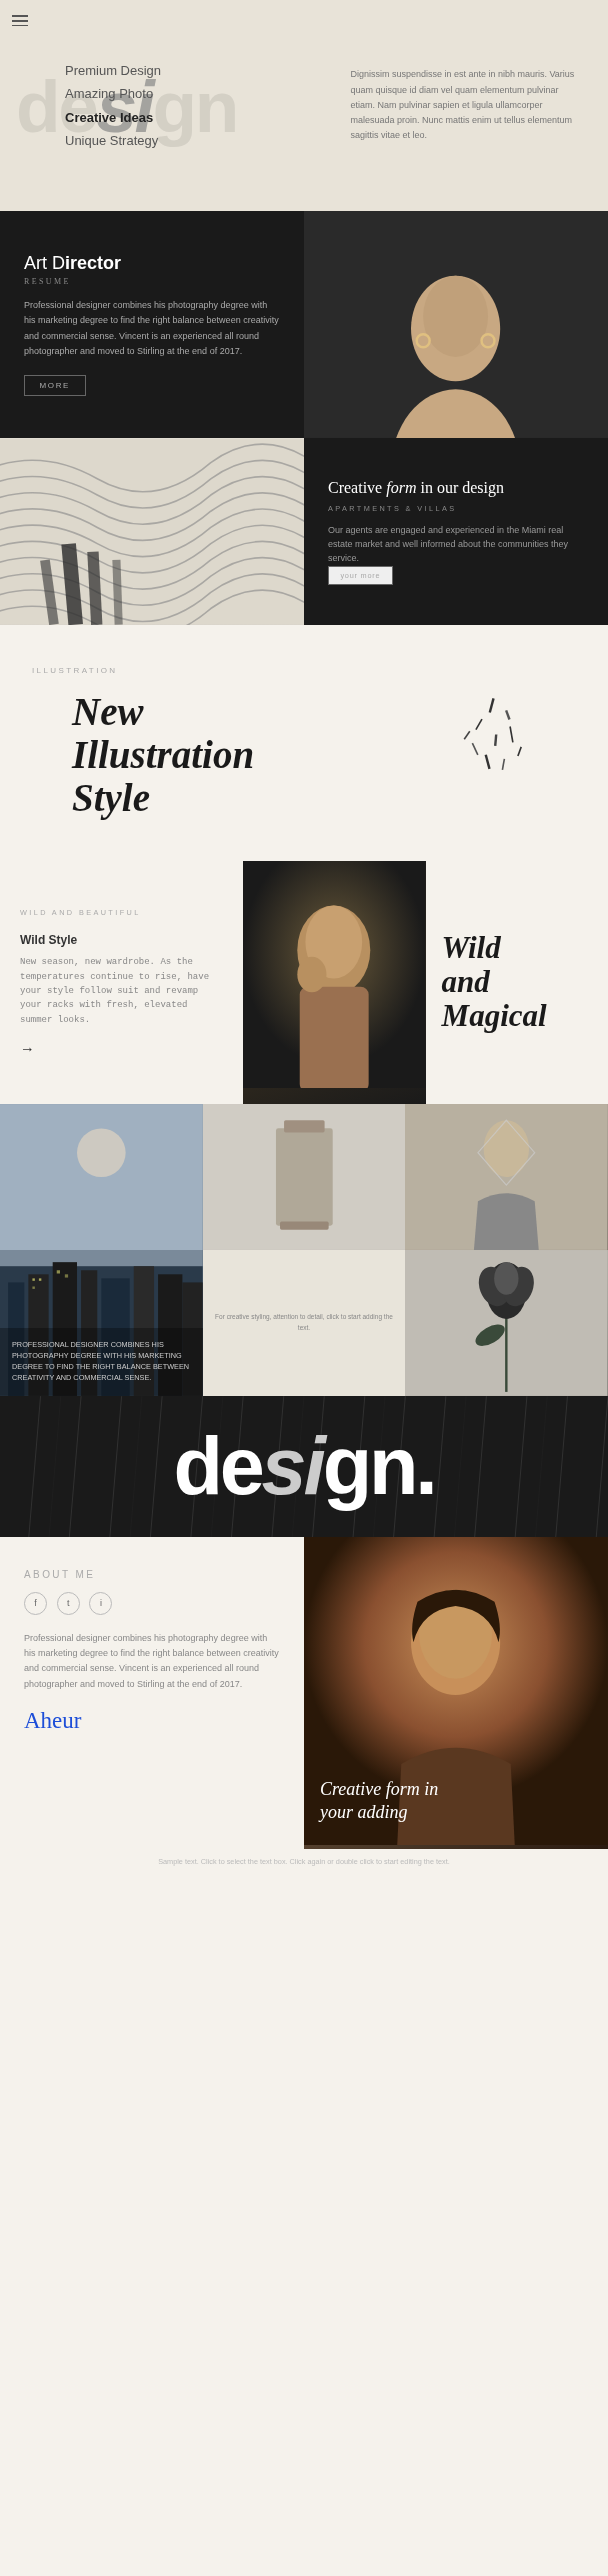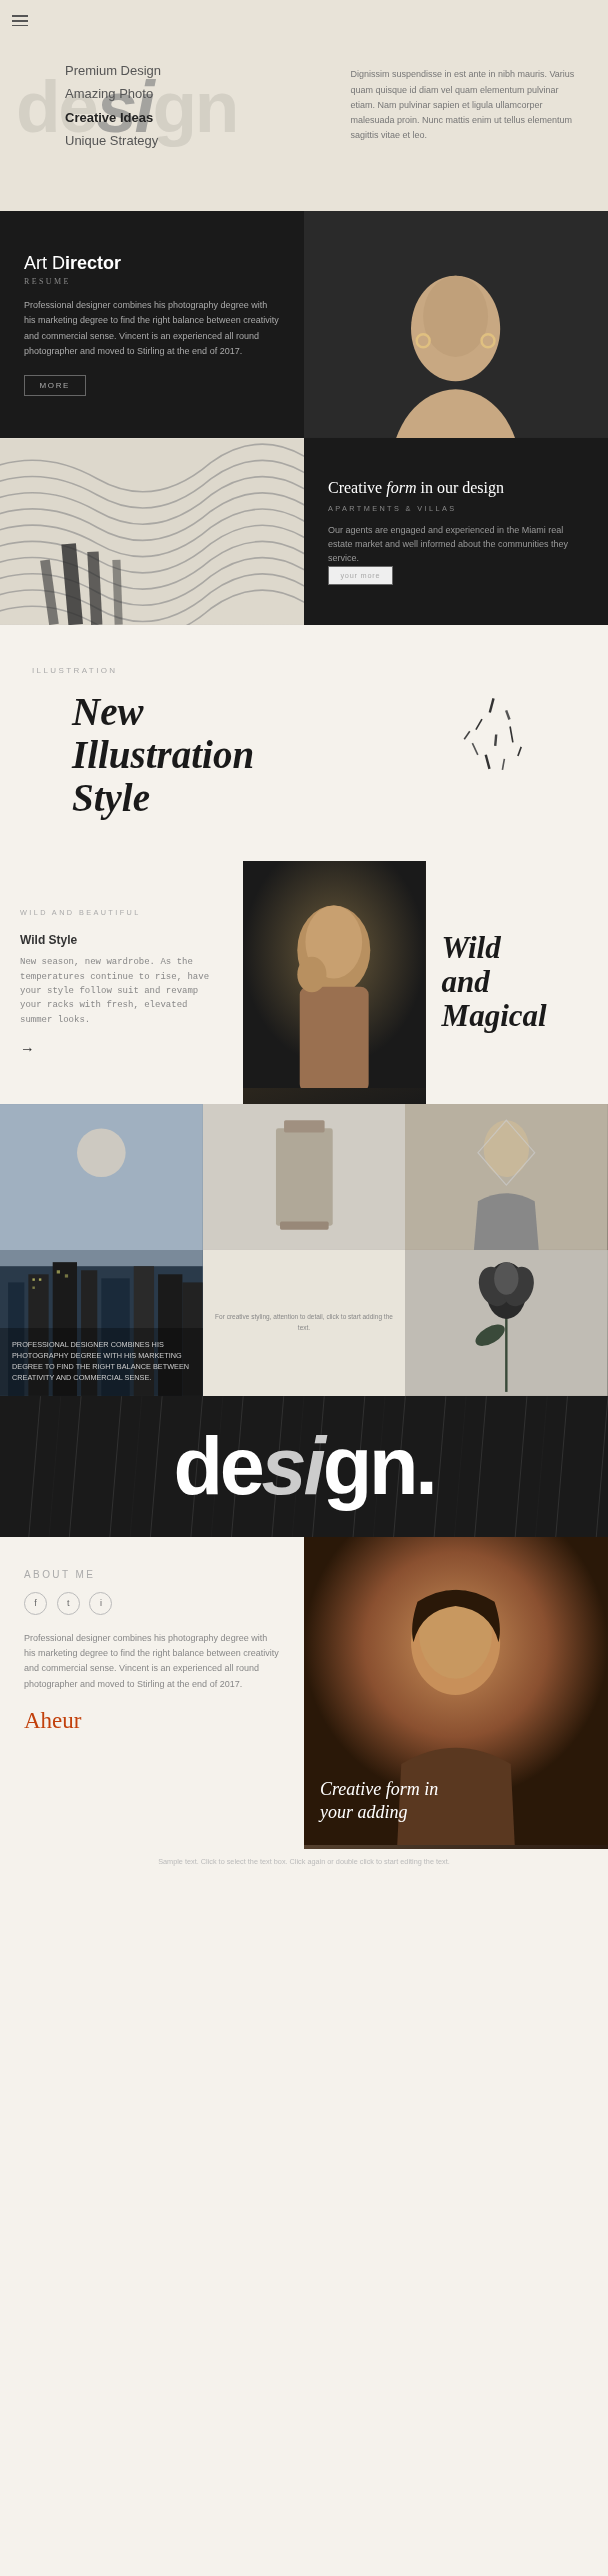--- a/index.html
+++ b/index.html
@@ -449,21 +449,21 @@
     .about-left p {
       font-size: 9px;
       color: #888;
       line-height: 1.7;
       font-family: Arial, sans-serif;
       margin-bottom: 16px;
     }
     .signature {
       font-family: 'Brush Script MT', cursive;
       font-size: 23px;
-      color: #c2410c;
+      color: #1d4ed8;
     }
     .about-right {
       width: 50%;
       position: relative;
       overflow: hidden;
     }
     .about-portrait {
       width: 100%;
       height: 100%;
       background: linear-gradient(160deg, #c8a882 0%, #8a6848 40%, #4a3828 80%, #2a1a10 100%);

